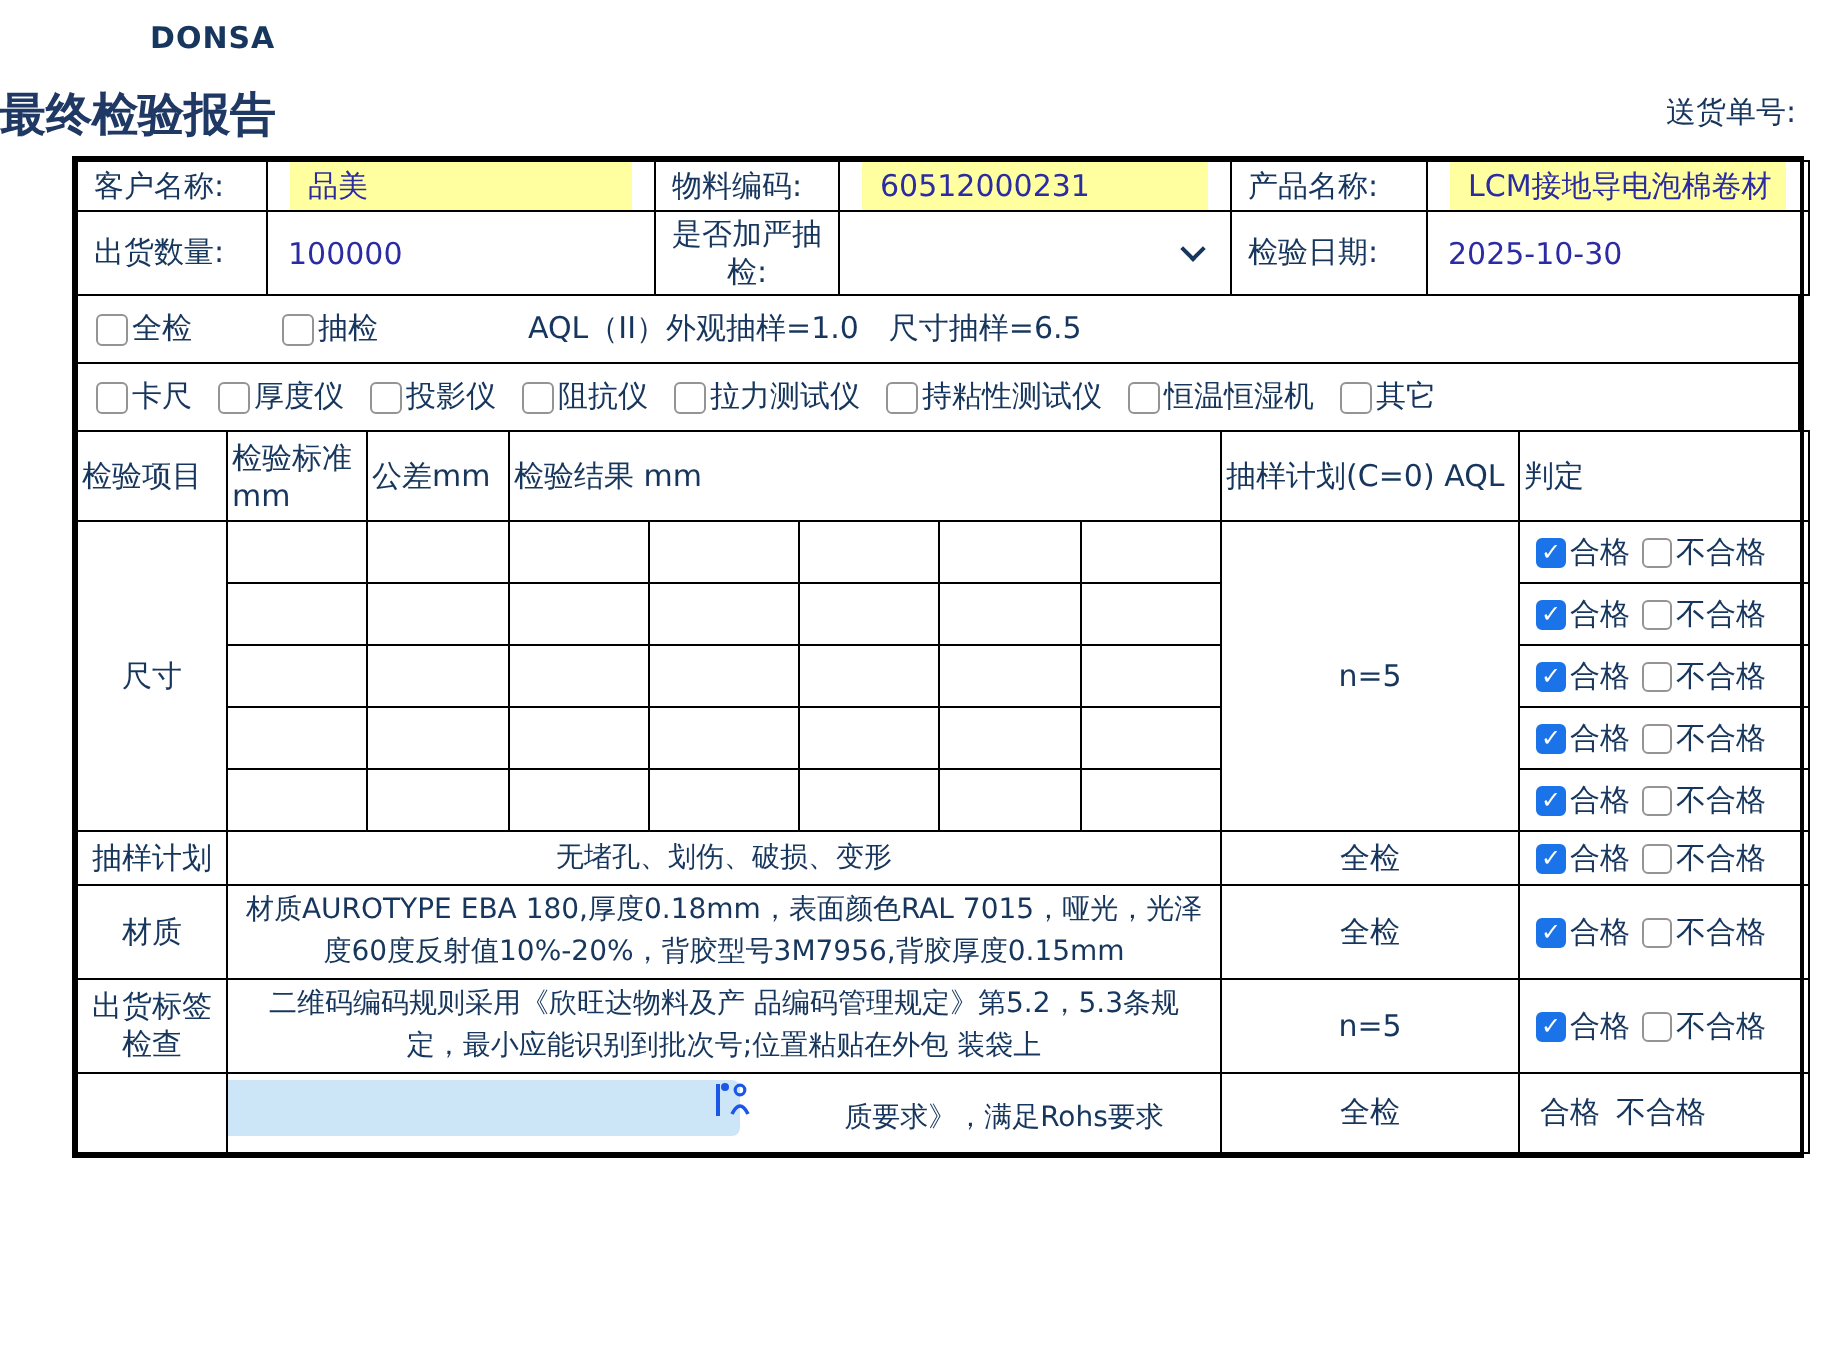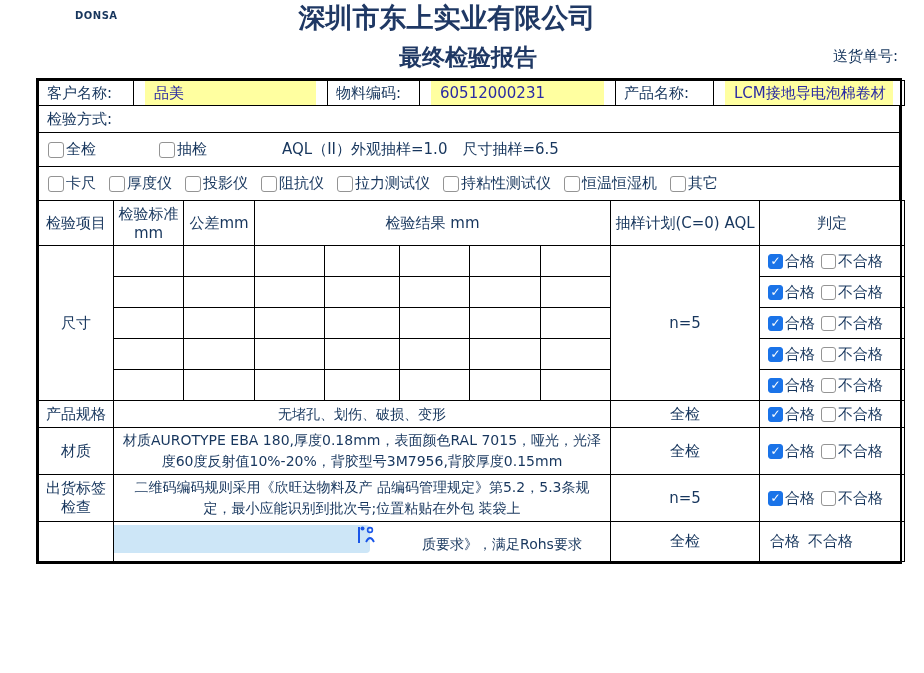--- a/index.html
+++ b/index.html
@@ -4,23 +4,23 @@
 <style>
   * { box-sizing: border-box; }
   html,body { margin:0; padding:0; }
   body {
     width:924px; height:673px; overflow:hidden; background:#fff;
     font-family:"DejaVu Sans","Liberation Sans",sans-serif;
     color:#17365d;
   }
   
   .top { position:relative; height:78px; }
-  .logo { position:absolute; left:75px; top:10px; font-size:10px; font-weight:bold; letter-spacing:.5px; color:#17365d; }
+  .logo { position:absolute; left:75px; top:10px; font-size:15px; font-weight:bold; letter-spacing:.5px; color:#17365d; }
   .company-title { position:absolute; left:0; width:894px; top:0; text-align:center; font-size:27px; font-weight:600; color:#1f3864; }
-  .report-title  { position:absolute; left:16px; width:904px; top:42px; text-align:center; font-size:23px; font-weight:600; color:#1f3864; }
+  .report-title  { position:absolute; left:0; width:904px; top:42px; font-size:23px; font-weight:600; color:#1f3864; }
   .delivery { position:absolute; right:22px; top:47px; display:flex; align-items:flex-start;flex-direction:column; }
   .delivery-label { font-size:15px; color:#17365d; margin-right:4px; }
   .delivery-field { position:relative; width:205px; height:22px; background:#e2f3e9; display:flex; align-items:center; }
   .delivery-value { font-size:16px; color:#2b2ba3; padding-left:6px; }
   .del-icon { position:absolute; right:11px; top:2px; width:18px; height:18px; background:#f58080; border:2px solid #e03434;
               border-radius:2px; color:#fff; font-size:11px; line-height:14px; text-align:center; font-weight:bold; cursor:pointer; }
   
   .sheet { margin-left:36px; width:866px; border:2px solid #000; }
   table { border-collapse:collapse; width:100%; table-layout:fixed; }
   table + table { margin-top:-1px; }
@@ -36,21 +36,21 @@
              border-right:2.5px solid #17365d; border-bottom:2.5px solid #17365d; transform:rotate(45deg); cursor:pointer; }
   .section-row td { height:27px; padding-left:8px; }
   .check-row td { height:34px; }
   .cb-line { display:flex; align-items:center; padding-left:5px; }
   .cb { width:16px; height:16px; border:1.5px solid #949494; border-radius:3px; background:#fff; display:inline-block;
         flex:none; cursor:pointer; }
   .cb-item { display:flex; align-items:center; margin-right:0; }
   .cb-item .txt { margin-left:2px; margin-right:13px; }
   .aql-note { margin-left:62px; color:#17365d; }
   
-  .res-head td { height:45px; text-align:center; padding:0 2px; }
+  .res-head td { height:45px; text-align:left; padding:0 2px; }
   .dim-row td { height:31px; }
   .row-app td { height:27px; }
   .row-mat td { height:47px; }
   .row-lab td { height:46px; }
   .row-env td { height:40px; }
   .crit { text-align:center; padding:2px 7px; font-size:14px; line-height:21px; color:#17365d; }
   .center { text-align:center; }
   .judge-cell { padding:0 2px 0 8px; }
   .judge-group { display:flex; align-items:center; }
   .jcb { width:15px; height:15px; border:1.5px solid #949494; border-radius:3px; background:#fff; flex:none; cursor:pointer; }
@@ -61,21 +61,20 @@
   .env-crit { position:relative; }
   .sel-highlight { position:absolute; left:-76px; top:3px; width:332px; height:28px; background:#cde6f7; border-radius:4px; }
   .collab-cursor { position:absolute; left:242px; top:4px; z-index:3; }
   .env-text { position:relative; z-index:2; display:block; padding-left:280px; padding-top:5px; font-size:14px; color:#17365d; }
 </style>
 </head>
 <body>
 
 <div class="top">
   <div class="logo">DONSA</div>
-  <div class="company-title">深圳市东上实业有限公司</div>
   <div class="report-title">最终检验报告</div>
   <div class="delivery">
     <span class="delivery-label">送货单号:</span>
   </div>
 </div>
 
 <div class="sheet">
 
   <table>
     <colgroup>
@@ -94,36 +93,44 @@
           </td>
       <td class="lbl">物料编码:</td>
       <td>
             <span class="yellow-field">60512000231</span>
           </td>
       <td class="lbl">产品名称:</td>
       <td>
             <span class="yellow-field">LCM接地导电泡棉卷材</span>
           </td>
     </tr>
+    <tr class="r3">
+      <td class="lbl">出货数量:</td>
+      <td class="val">100000</td>
+      <td class="lbl" style="text-align:center;padding:0 6px;">是否加严抽检:</td>
+      <td class="dd-cell">
+        <span class="val"></span>
+        <span class="chevron"></span>
+      </td>
+      <td class="lbl">检验日期:</td>
+      <td class="val">2025-10-30</td>
+    </tr>
   </tbody>
     </table>
 
   <table>
     <tbody>
-        <tr class="section-row">
-      <td>检验方式:</td>
-    </tr>
     <tr class="check-row">
       <td>
         <div class="cb-line">
           <span class="cb-item">
             <span class="cb"></span>
             <span class="txt">全检</span>
           </span>
-          <span class="cb-item" style="margin-left:50px;align-items:center;">
+          <span class="cb-item" style="margin-left:32px;align-items:center;">
             <span class="cb"></span>
             <span class="txt">抽检</span>
           </span>
           <span class="aql-note">AQL（II）外观抽样=1.0　尺寸抽样=6.5</span>
         </div>
       </td>
     </tr>
     <tr class="check-row">
       <td>
         <div class="cb-line">
@@ -270,21 +277,21 @@
             <span class="judge-group">
         <span class="jcb checked"><i>✓</i></span>
         <span class="judge-label">合格</span>
         <span class="jcb"></span>
         <span class="judge-label">不合格</span>
       </span>
           </td>
     </tr>
 
     <tr class="row-app">
-      <td class="center">产品规格</td>
+      <td class="center">抽样计划</td>
       <td class="crit" colspan="7">无堵孔、划伤、破损、变形</td>
       <td class="center">全检</td>
       <td class="judge-cell">
             <span class="judge-group">
         <span class="jcb checked"><i>✓</i></span>
         <span class="judge-label">合格</span>
         <span class="jcb"></span>
         <span class="judge-label">不合格</span>
       </span>
           </td>

